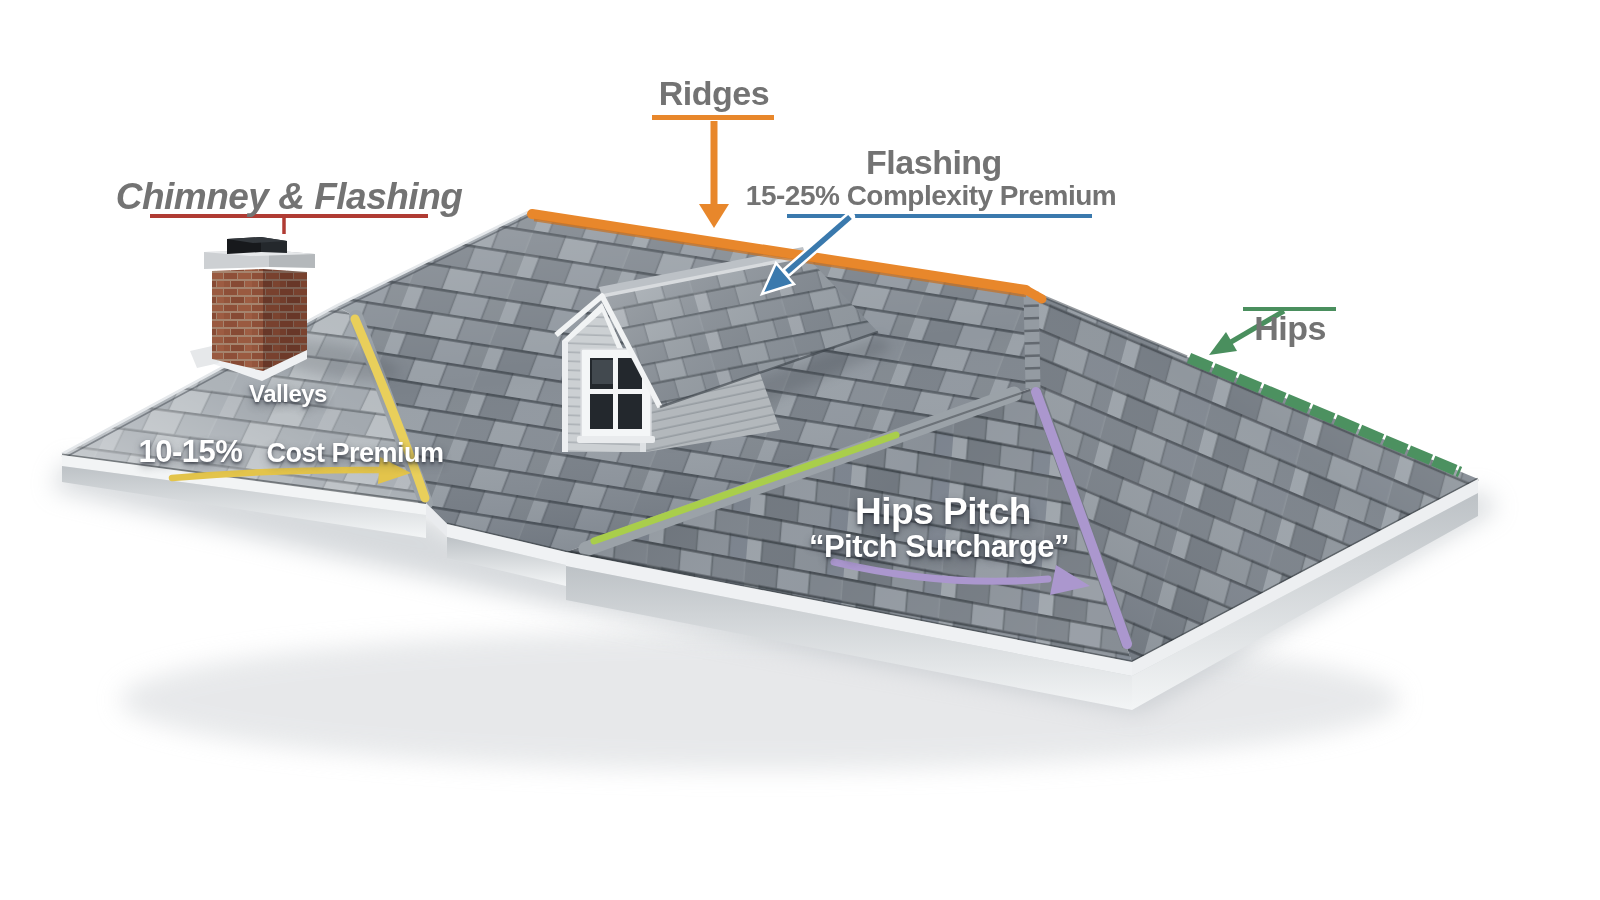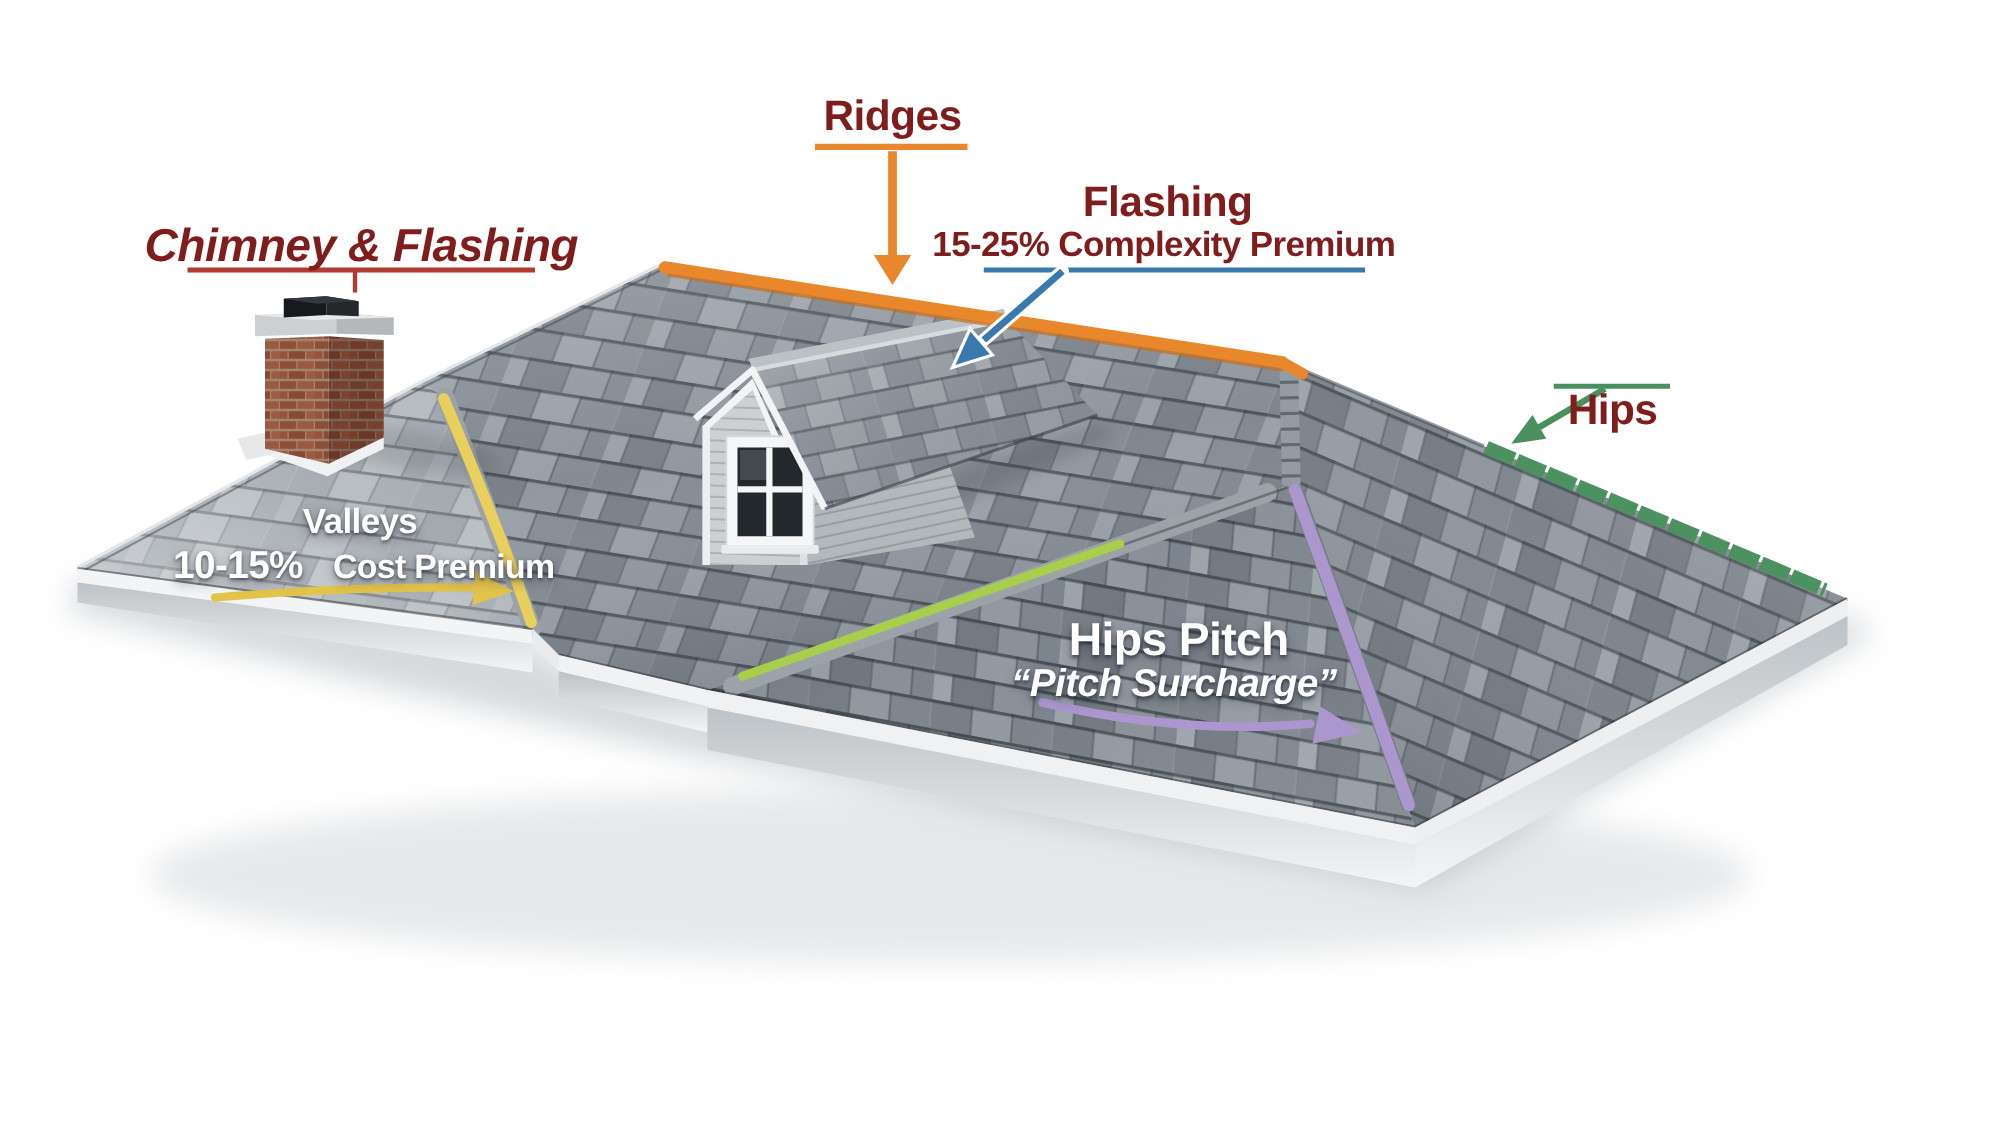--- a/index.html
+++ b/index.html
@@ -6,21 +6,21 @@
   #stage{
     position:relative;width:1600px;height:900px;overflow:hidden;
     background:#ffffff;font-family:"Liberation Sans",sans-serif;
   }
   #scene{position:absolute;left:0;top:0;}
   .lbl{
     position:absolute;transform:translateX(-50%);
     white-space:nowrap;font-weight:bold;line-height:1;
     letter-spacing:-0.5px;
   }
-  .lbl.dark{color:#7f1d1d;}
+  .lbl.dark{color:#737373;}
   .lbl.light{
     color:#ffffff;
     text-shadow:0 2px 3px rgba(40,45,55,0.65), 0 4px 9px rgba(40,45,55,0.45);
   }
 </style>
 </head>
 <body>
 
 <div id="stage">
 
@@ -332,28 +332,28 @@
 </div>
 
 <div class="lbl dark" style="left:289px;top:178px;font-size:37px;font-style:italic;">
   <span>Chimney &amp; Flashing</span>
 </div>
 
 <div class="lbl dark" style="left:1290px;top:271px;font-size:34px;margin-top:40px;">
   <span>Hips</span>
 </div>
 
-<div class="lbl light" style="left:288px;top:403px;font-size:28px;">
+<div class="lbl light" style="left:288px;top:382px;font-size:24px;">
   <span>Valleys</span>
 </div>
 <div class="lbl light" style="left:291px;top:436px;font-size:31px;">
   <span>10-15%</span>
   <span style="font-size:27px;margin-left:16px;">Cost Premium</span>
 </div>
 
 <div class="lbl light" style="left:943px;top:493px;font-size:37px;">
   <span>Hips Pitch</span>
 </div>
-<div class="lbl light" style="left:939px;top:531px;font-size:31px;font-style:italic;">
+<div class="lbl light" style="left:939px;top:531px;font-size:31px;">
   <span>“Pitch Surcharge”</span>
 </div>
 
 </div>
 
 </body></html>

